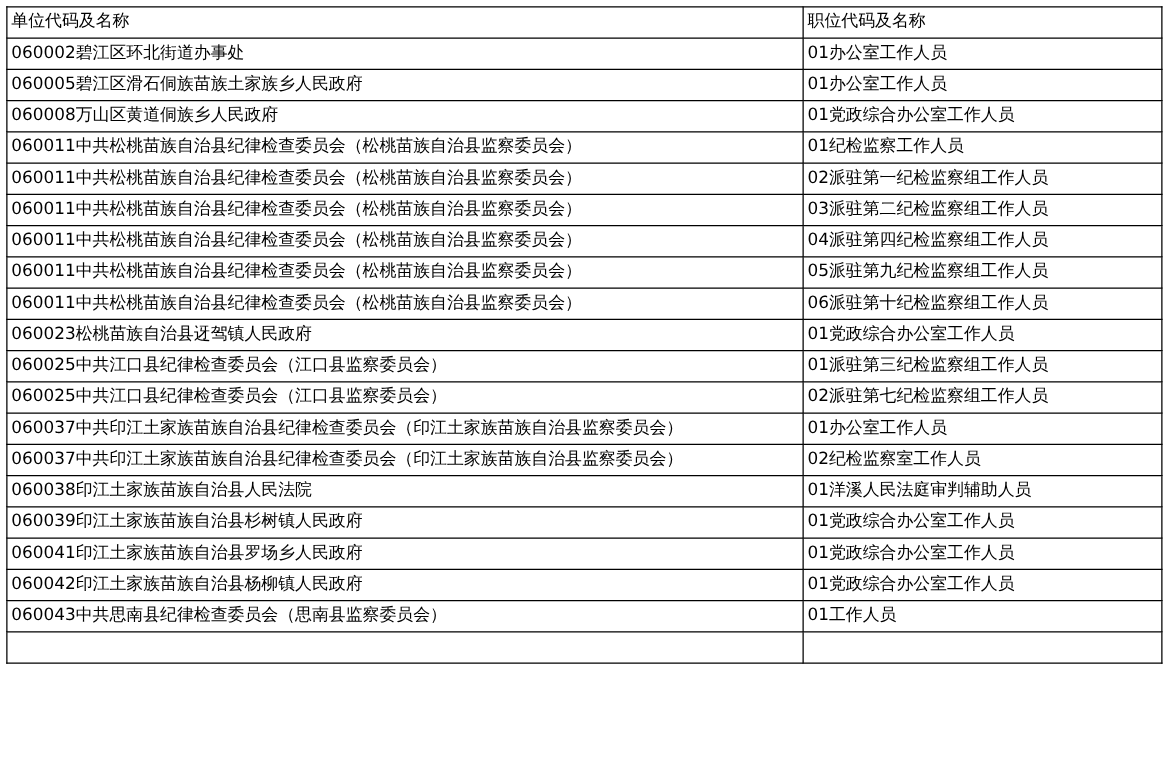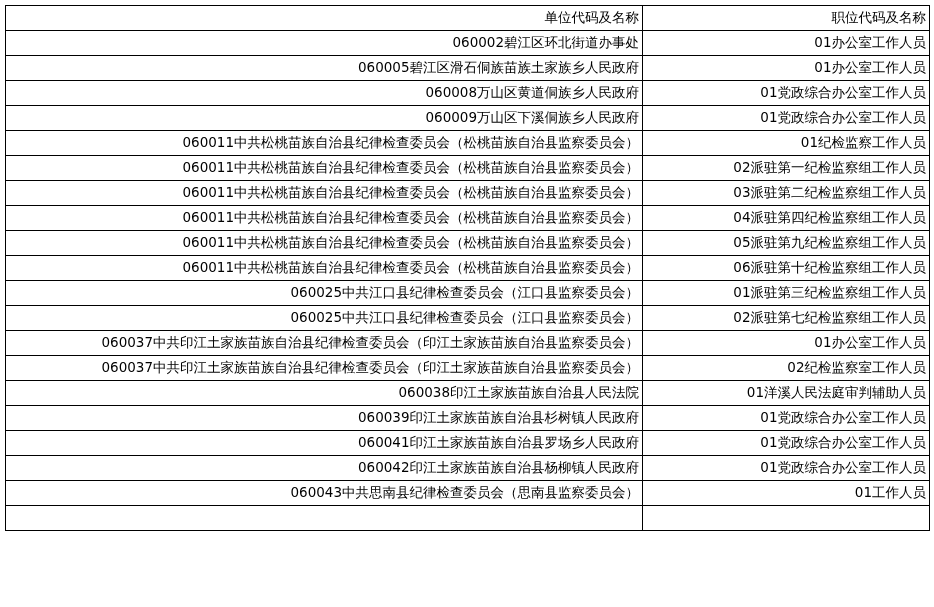--- a/index.html
+++ b/index.html
@@ -12,21 +12,20 @@
     height: 607px;
     font-family: "DejaVu Sans", "Liberation Sans", sans-serif;
     color: #000000;
     overflow: hidden;
   }
   .sheet {
     width: 934px;
     height: 509px;
     box-sizing: border-box;
     padding: 5px 5px 0 5px;
-    text-align: right;
   }
   table.grid {
     border-collapse: collapse;
     table-layout: fixed;
     width: 924px;
     font-size: 13.5px;
     line-height: 1.0;
   }
   table.grid col.c1 { width: 637px; }
   table.grid col.c2 { width: 287px; }
@@ -85,28 +84,20 @@
       <tr>
         <td>
             <span class="cell-text">060008万山区黄道侗族乡人民政府</span>
           </td>
         <td>
             <span class="cell-text">01党政综合办公室工作人员</span>
           </td>
       </tr>
       <tr>
         <td>
-            <span class="cell-text">060009万山区下溪侗族乡人民政府</span>
-          </td>
-        <td>
-            <span class="cell-text">01党政综合办公室工作人员</span>
-          </td>
-      </tr>
-      <tr>
-        <td>
             <span class="cell-text">060011中共松桃苗族自治县纪律检查委员会（松桃苗族自治县监察委员会）</span>
           </td>
         <td>
             <span class="cell-text">01纪检监察工作人员</span>
           </td>
       </tr>
       <tr>
         <td>
             <span class="cell-text">060011中共松桃苗族自治县纪律检查委员会（松桃苗族自治县监察委员会）</span>
           </td>
@@ -137,20 +128,28 @@
         <td>
             <span class="cell-text">05派驻第九纪检监察组工作人员</span>
           </td>
       </tr>
       <tr>
         <td>
             <span class="cell-text">060011中共松桃苗族自治县纪律检查委员会（松桃苗族自治县监察委员会）</span>
           </td>
         <td>
             <span class="cell-text">06派驻第十纪检监察组工作人员</span>
+          </td>
+      </tr>
+      <tr>
+        <td>
+            <span class="cell-text">060023松桃苗族自治县迓驾镇人民政府</span>
+          </td>
+        <td>
+            <span class="cell-text">01党政综合办公室工作人员</span>
           </td>
       </tr>
       <tr>
         <td>
             <span class="cell-text">060025中共江口县纪律检查委员会（江口县监察委员会）</span>
           </td>
         <td>
             <span class="cell-text">01派驻第三纪检监察组工作人员</span>
           </td>
       </tr>

